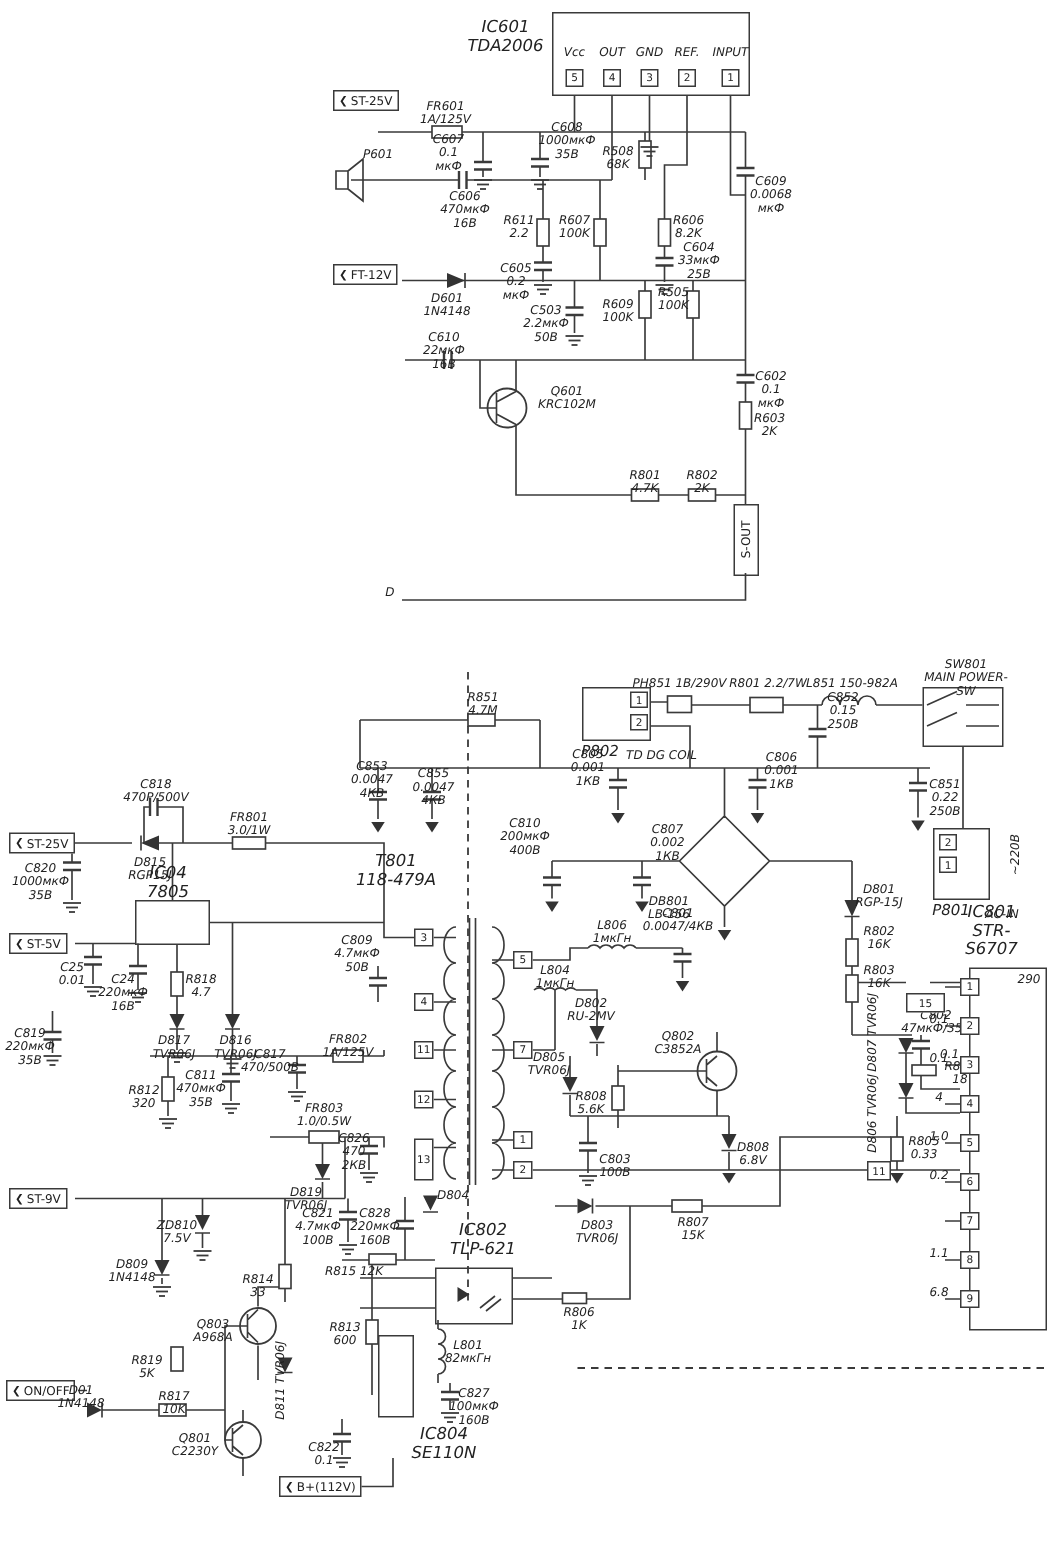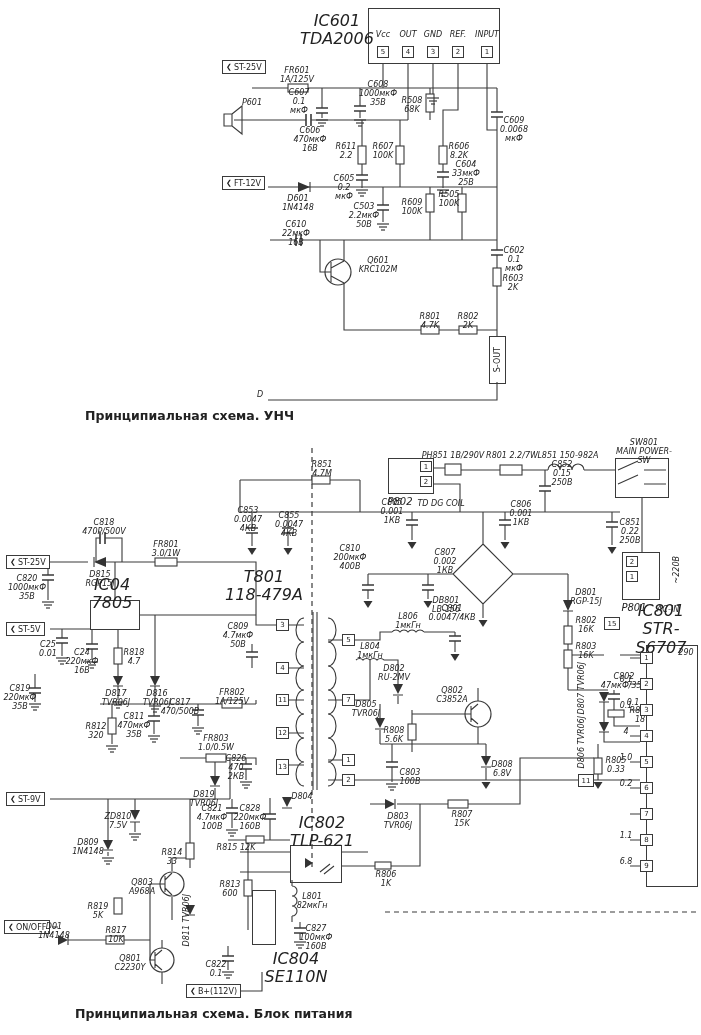--- a/index.html
+++ b/index.html
@@ -8,21 +8,21 @@
   svg.art{position:absolute;left:0;top:0}
   .w{fill:none;stroke:#3a3a3a;stroke-width:1.1}
   .wd{fill:none;stroke:#3a3a3a;stroke-width:1.2;stroke-dasharray:5 4}
   .cp{fill:none;stroke:#3a3a3a;stroke-width:1.6}
   .rr rect{fill:#fff;stroke:#3a3a3a;stroke-width:1.1}
   .dt{fill:#333;stroke:none}
   .tr{fill:none;stroke:#3a3a3a;stroke-width:1.2}
   .lb{position:absolute;font-size:8px;line-height:1.15;white-space:pre-line;text-align:center;
       transform:translateX(-50%)}
   .lb.med{font-size:10px}
-  .lb.big{font-size:16px}
+  .lb.big{font-size:11px}
   .lb.v{transform:none;writing-mode:vertical-rl;text-orientation:mixed;white-space:pre}
   .lb.v span{display:inline-block;transform:rotate(180deg)}
   .cap{position:absolute;font-size:12.5px;font-weight:bold;white-space:pre}
   .pin{position:absolute;box-sizing:border-box;border:1px solid #3a3a3a;background:#fff;
        font-size:7px;display:flex;align-items:center;justify-content:center}
   .box{position:absolute;box-sizing:border-box;border:1.4px solid #3a3a3a}
   .box.sout{display:flex;align-items:center;justify-content:center;font-size:8px}
   .vtext{writing-mode:vertical-rl;transform:rotate(180deg)}
   .conn{position:absolute;box-sizing:border-box;border:1px solid #3a3a3a;background:#fff;
         font-size:8px;height:14px;padding:0 3px;display:flex;align-items:center;gap:2px;white-space:nowrap}
@@ -411,34 +411,32 @@
 <div class="pin" style="left:640px;top:860px;width:13px;height:12px">9</div>
 
 <i class="lb" style="left:626px;top:675px">0.1</i>
 <i class="lb" style="left:626px;top:701px">0.1</i>
 <i class="lb" style="left:626px;top:727px">4</i>
 <i class="lb" style="left:626px;top:753px">1.0</i>
 <i class="lb" style="left:626px;top:779px">0.2</i>
 <i class="lb" style="left:626px;top:831px">1.1</i>
 <i class="lb" style="left:626px;top:857px">6.8</i>
 
-<div class="pin" style="left:604px;top:617px;width:16px;height:13px">15</div>
+<div class="pin" style="left:604px;top:662px;width:26px;height:13px">15</div>
 <div class="pin" style="left:578px;top:774px;width:16px;height:13px">11</div>
 
 <div class="pin" style="left:276px;top:619px;width:13px;height:12px">3</div>
 <div class="pin" style="left:276px;top:662px;width:13px;height:12px">4</div>
 <div class="pin" style="left:276px;top:694px;width:13px;height:12px">11</div>
 <div class="pin" style="left:276px;top:727px;width:13px;height:12px">12</div>
-<div class="pin" style="left:276px;top:759px;width:13px;height:16px">13</div>
+<div class="pin" style="left:276px;top:759px;width:13px;height:28px">13</div>
 <div class="pin" style="left:342px;top:634px;width:13px;height:12px">5</div>
 <div class="pin" style="left:342px;top:694px;width:13px;height:12px">7</div>
 <div class="pin" style="left:342px;top:754px;width:13px;height:12px">1</div>
 <div class="pin" style="left:342px;top:774px;width:13px;height:12px">2</div>
 
 <div class="pin" style="left:420px;top:461px;width:12px;height:11px">1</div>
 <div class="pin" style="left:420px;top:476px;width:12px;height:11px">2</div>
 <div class="pin" style="left:626px;top:556px;width:12px;height:11px">2</div>
 <div class="pin" style="left:626px;top:571px;width:12px;height:11px">1</div>
 
-<div class="cap" style="left:85px;top:408px">Принципиальная схема. УНЧ</div>
-<div class="cap" style="left:75px;top:1006px">Принципиальная схема. Блок питания</div>
 
 </div>
 
 </body></html>

